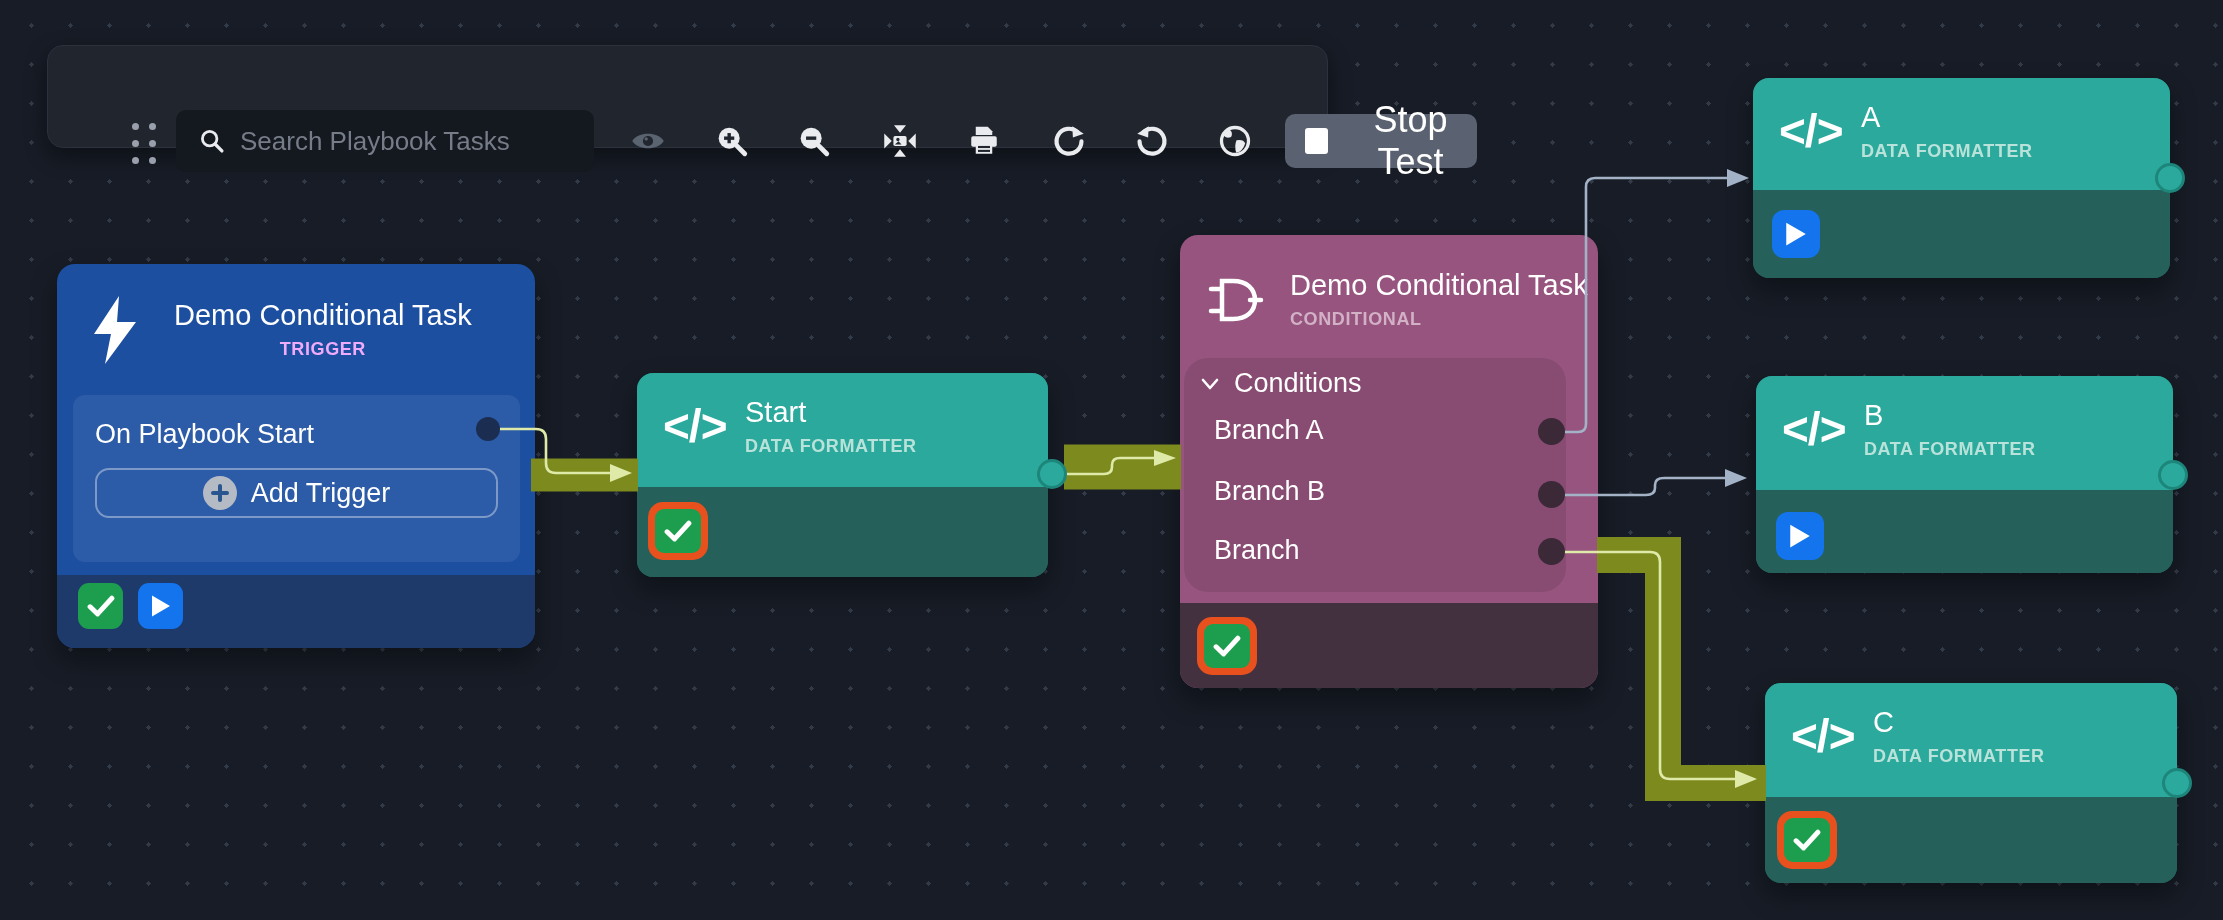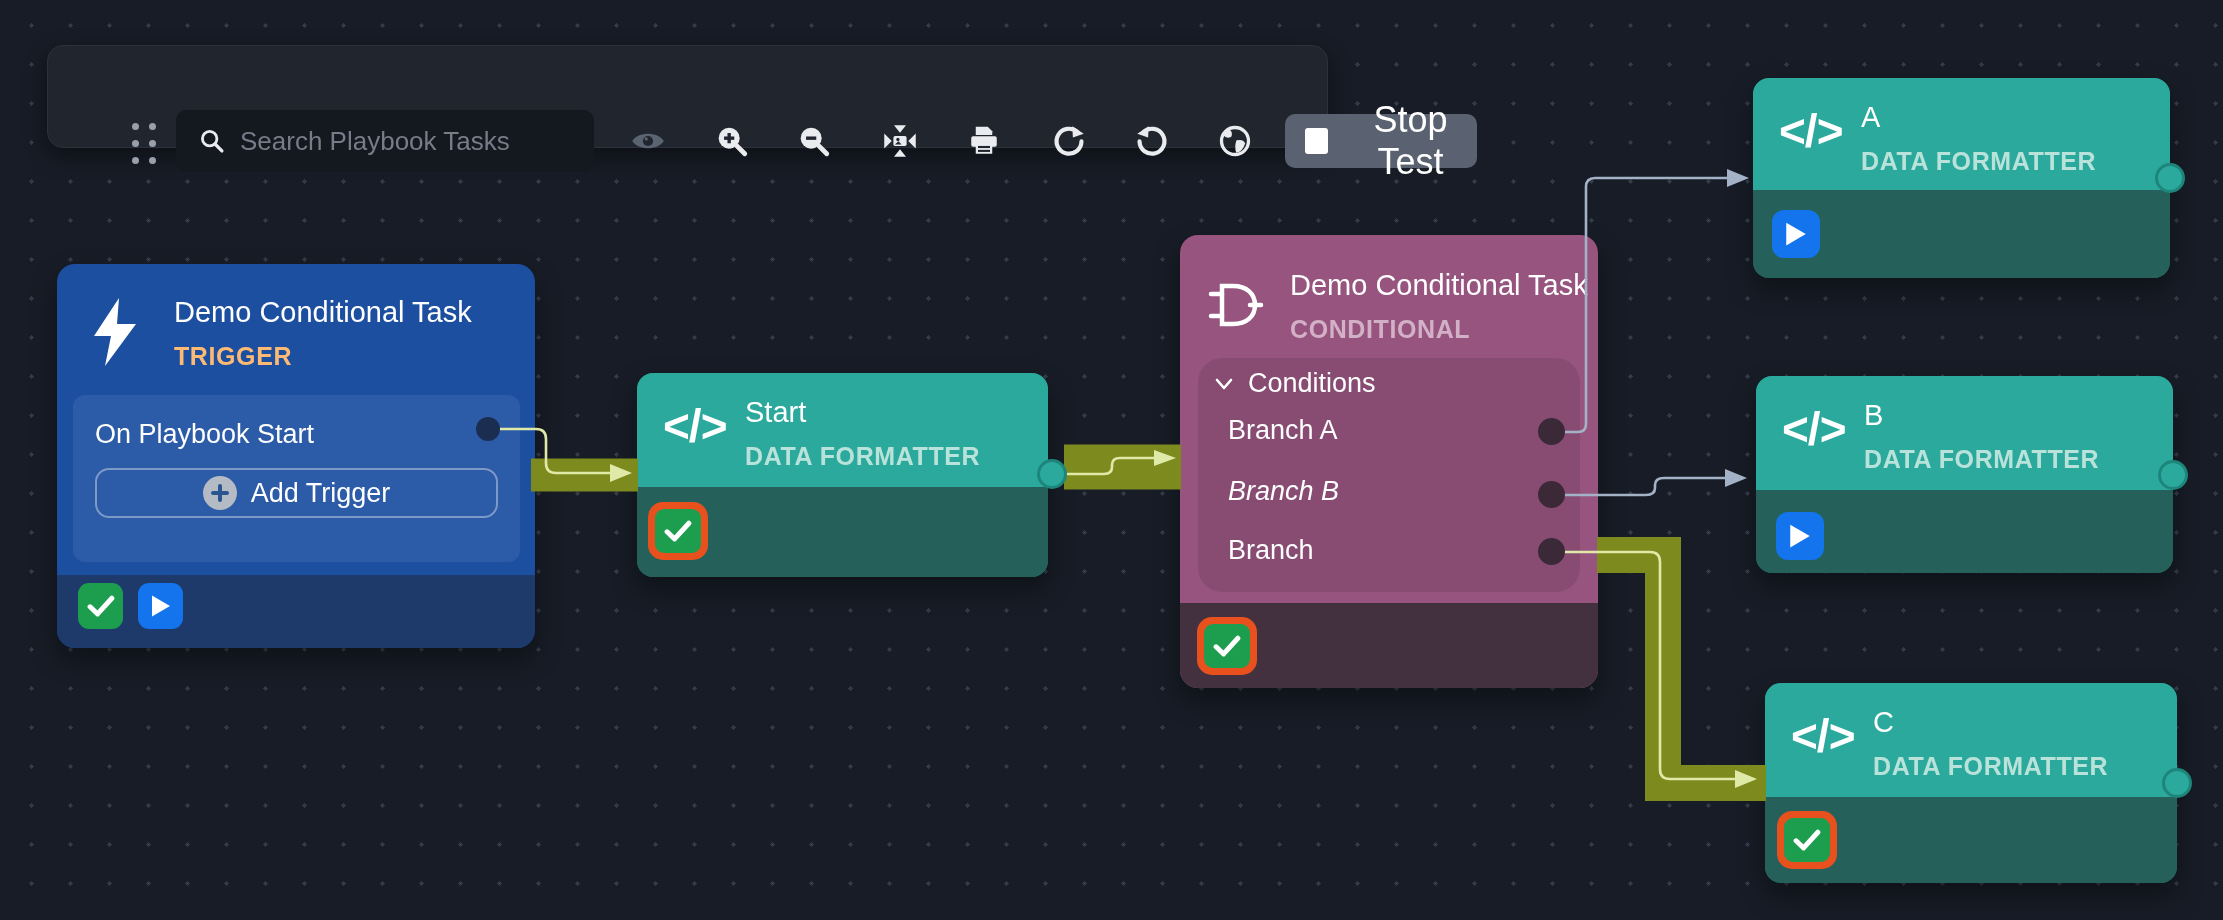--- a/index.html
+++ b/index.html
@@ -47,26 +47,26 @@
   .stop-square { width:26px; height:26px; background:#fff; border-radius:3px; }
   .stop-label { color:#fff; font-size:36px; }
 
   
   .node { position:absolute; border-radius:18px; box-shadow:0 12px 26px rgba(0,0,0,.38); z-index:2; }
   .dotted-bg {
     background-image: radial-gradient(rgba(255,255,255,0.07) 2px, transparent 2.2px);
     background-size:39px 39px; background-position:14px 10px;
   }
   .node-title { font-size:29px; color:#fff; line-height:36px; }
-  .node-sub { font-size:25px; font-weight:bold; letter-spacing:.6px; line-height:27px; margin-top:13px;}
+  .node-sub { font-size:18px; font-weight:bold; letter-spacing:.6px; line-height:27px; margin-top:3px;}
 
   
   .trigger-node { left:57px; top:264px; width:478px; height:384px; background:#1d4fa1; }
   .trigger-node .hdr { position:absolute; left:31px; top:30px; display:flex; gap:32px; align-items:center; }
-  .trigger-node .node-sub { color:#fdba74; }
+  .trigger-node .node-sub { color:#f0abfc;text-align:center; }
   .trigger-panel { position:absolute; left:16px; top:131px; width:447px; height:167px;
     background:rgba(255,255,255,0.07); border-radius:12px; }
   .trigger-row-label { position:absolute; left:22px; top:24px; font-size:27px; }
   .add-trigger-btn { position:absolute; left:22px; top:73px; width:403px; height:50px;
     border:2px solid rgba(255,255,255,0.38); border-radius:14px; background:transparent; cursor:pointer;
     display:flex; align-items:center; justify-content:center; gap:14px; color:#fff; font-size:27px;
     font-family:"Liberation Sans",sans-serif;}
   .plus-circle { width:34px; height:34px; border-radius:50%; background:#b5bbc5; position:relative; }
   .plus-circle::before, .plus-circle::after { content:""; position:absolute; background:#2a568f; }
   .plus-circle::before { left:8px; top:15px; width:18px; height:4px; border-radius:2px;}
@@ -87,21 +87,21 @@
   .node-a { left:1753px; top:78px;  width:417px; height:200px; background:#25615a; border-radius:16px;}
   .node-a .df-header { height:112px; }
   .node-a .df-body { top:112px; }
   .node-b { left:1756px; top:376px; width:417px; height:197px; background:#25615a; border-radius:16px;}
   .node-c { left:1765px; top:683px; width:412px; height:200px; background:#25615a; border-radius:16px;}
 
   
   .cond-node { left:1180px; top:235px; width:418px; height:453px; background:#96547f; }
   .cond-node .hdr { position:absolute; left:28px; top:32px; display:flex; gap:26px; align-items:center;}
   .cond-node .node-sub { color:#d2b0c6; }
-  .cond-panel { position:absolute; left:18px; top:123px; width:382px; height:234px;
+  .cond-panel { position:absolute; left:4px; top:123px; width:382px; height:234px;
     background:rgba(0,0,0,0.09); border-radius:24px; }
   .cond-row { position:absolute; left:30px; font-size:27px; color:#fff; }
   .cond-section { position:absolute; left:16px; top:10px; display:flex; gap:14px; align-items:center;
     font-size:27px; color:#fff; cursor:pointer;}
   .cond-footer { position:absolute; left:0; bottom:0; width:100%; height:85px;
     background:#443140; border-radius:0 0 18px 18px; }
 
   
   .badge { width:45px; height:46px; border-radius:11px; display:flex; align-items:center; justify-content:center; cursor:pointer;}
   .badge.green { background:#1d9e4f; }
@@ -212,21 +212,21 @@
       </div>
     </div>
     <div class="cond-panel">
       <div class="cond-section">
         <svg width="20" height="14" viewBox="0 0 20 14">
           <polyline points="3,3 10,11 17,3" fill="none" stroke="#fff" stroke-width="2.6" stroke-linecap="round" stroke-linejoin="round"></polyline>
         </svg>
         <span>Conditions</span>
       </div>
       <div class="cond-row" style="top:57px;text-align:center;">Branch A</div>
-      <div class="cond-row" style="top:118px;font-style:italic;">Branch B</div>
+      <div class="cond-row" style="top:118px;">Branch B</div>
       <div class="cond-row" style="top:177px;">Branch</div>
     </div>
     <div class="cond-footer dotted-bg">
       <div class="badge-ring abs" style="left:17px; top:14px;">
         <div class="badge green">
           <svg width="28" height="24" viewBox="0 0 18 15">
             <polyline points="2,8 6.8,12.6 16,2.5" fill="none" stroke="#fff" stroke-width="3.2" stroke-linecap="round" stroke-linejoin="round"></polyline>
           </svg>
         </div>
       </div>

